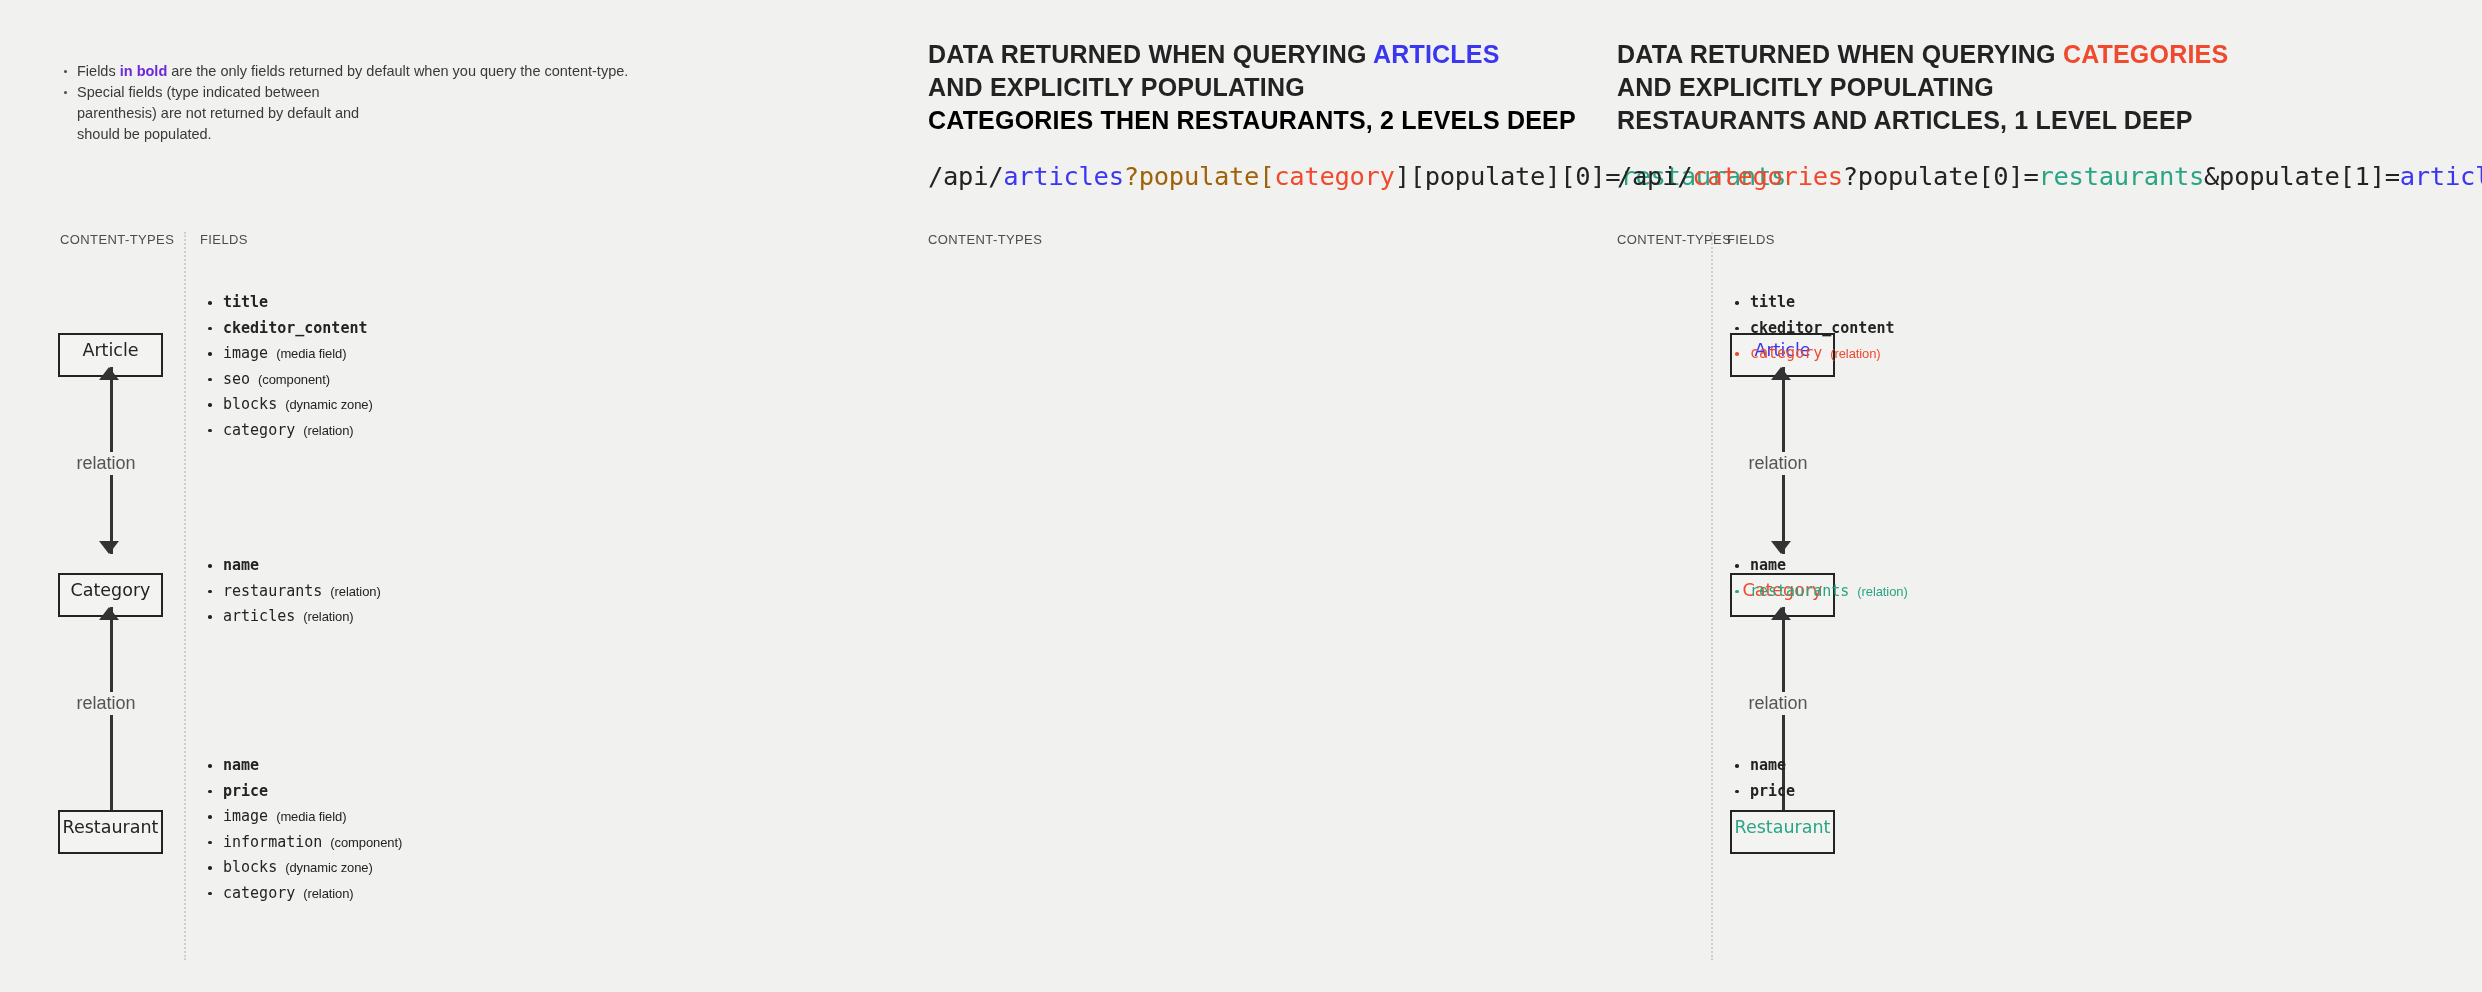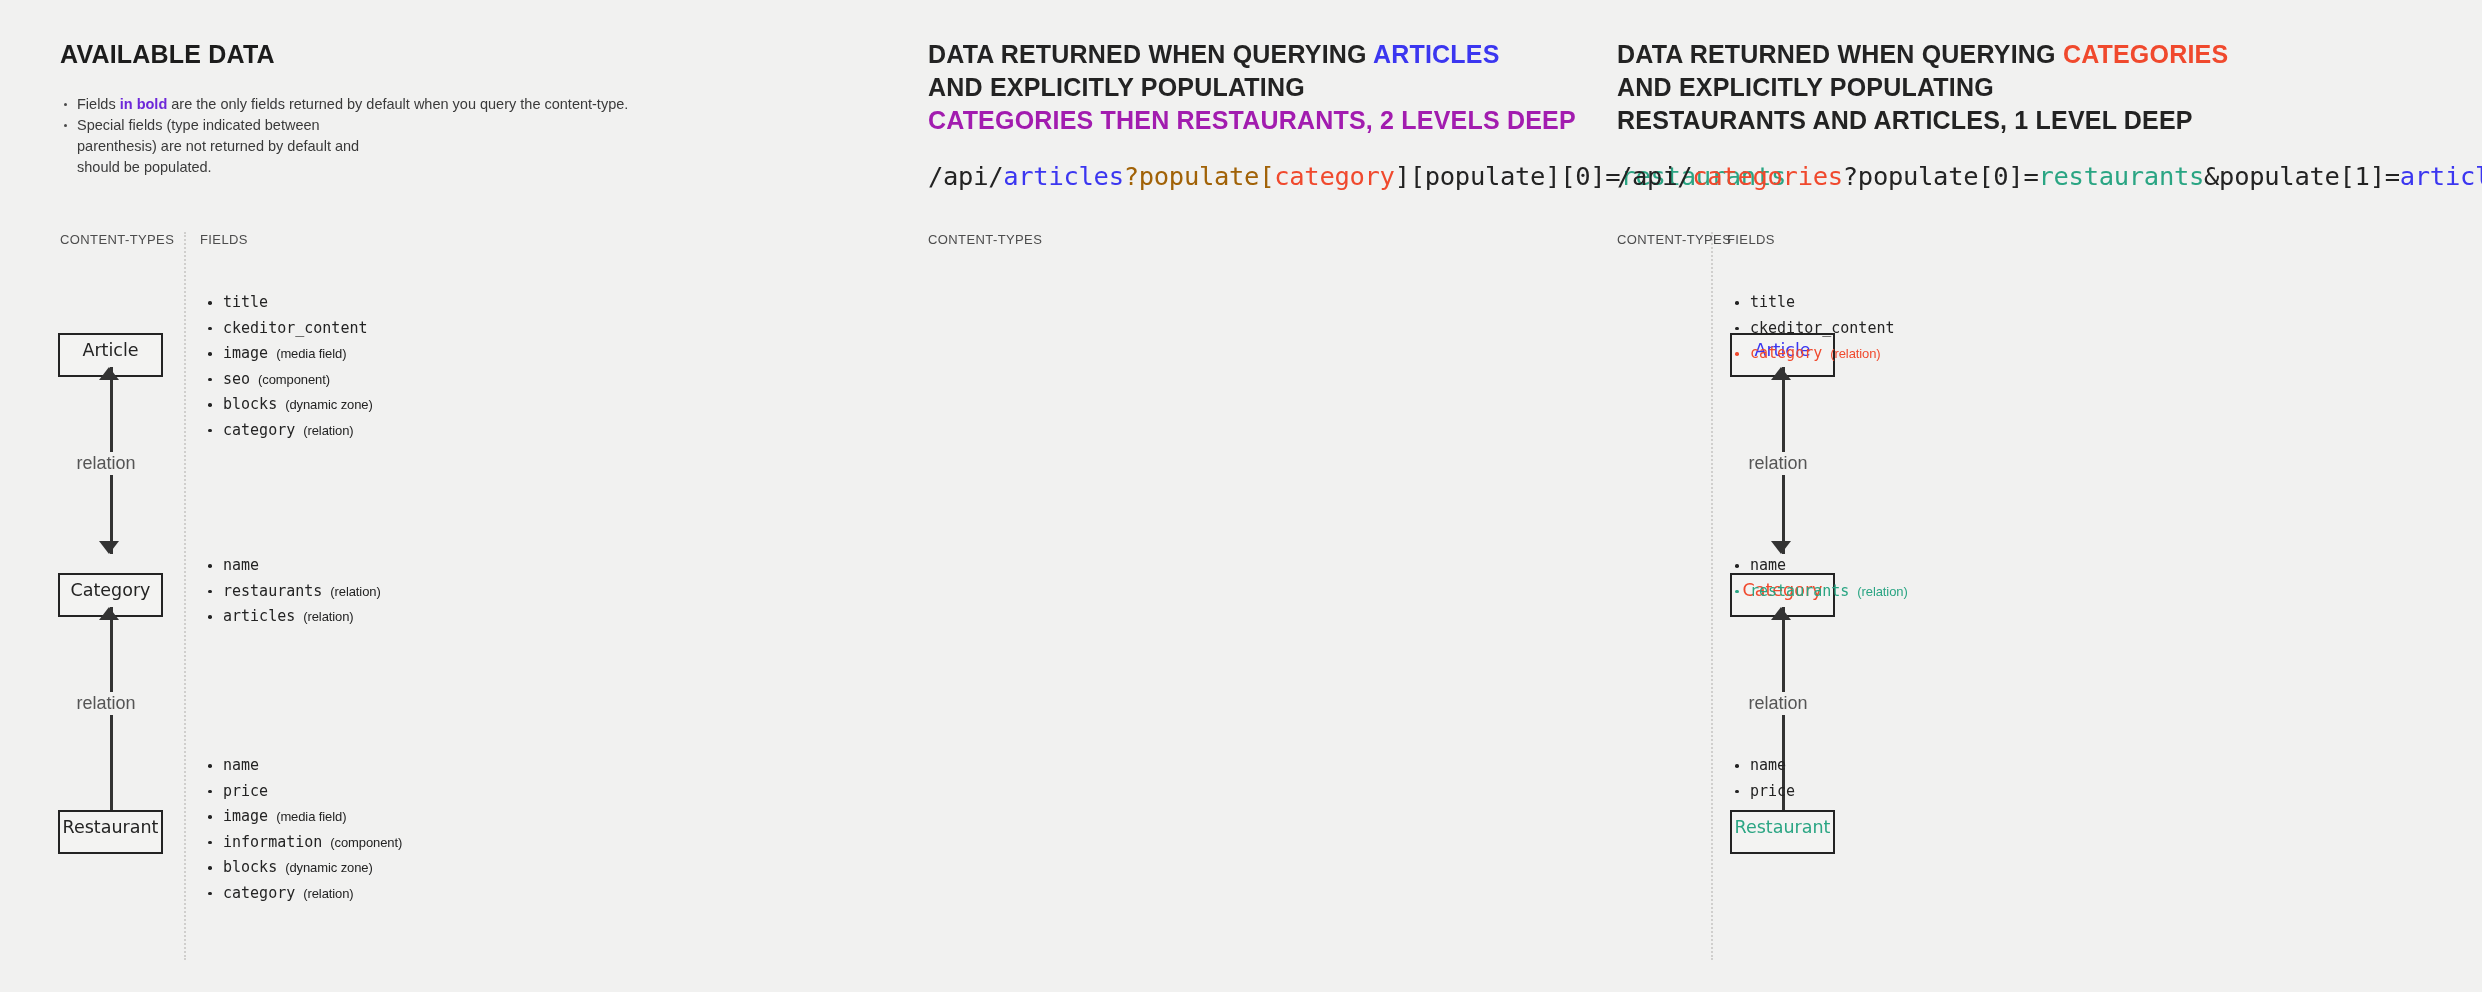--- a/index.html
+++ b/index.html
@@ -86,32 +86,31 @@
   .field{
     position:relative;padding-left:18px;height:25.5px;line-height:25.5px;
     white-space:nowrap;
     font-family:"DejaVu Sans Mono","Liberation Mono",monospace;
     font-size:15px;color:#2c2c2c;
   }
   .field:before{
     content:"";position:absolute;left:3px;top:11px;
     width:3.5px;height:3.5px;border-radius:50%;background:currentColor;
   }
-  .field.bold{font-weight:normal;}
+  .field.bold{font-weight:bold;}
   .field .ann{
     font-family:"Liberation Sans",sans-serif;
     font-size:13px;margin-left:8px;letter-spacing:-.1px;margin-top:12px;
   }
 </style>
 </head>
 <body>
 
 <div class="panel" id="panel-1">
   <div class="hdr">
-    <div class="hdr-title" id="p1-title">AVAILABLE DATA</div>
     <ul class="bullets" id="p1-bullets">
         <li>Fields <b>in bold</b> are the only fields returned by default when you query the content-type.</li>
         <li style="max-width: 300px; white-space: normal;">Special fields (type indicated between parenthesis) are not returned by default and should be populated.</li>
       </ul>
   </div>
   <div class="sublabel" style="left:60px;">CONTENT-TYPES</div>
   <div class="vdot" style="left:184px;"></div>
   <div class="sublabel" style="left:200px;">FIELDS</div>
 
   <div class="ct-box" style="left: 58px; top: 333px; width: 105px; color: rgb(35, 35, 35);">Article</div>
@@ -151,21 +150,21 @@
       <div class="field" style="color: rgb(35, 35, 35);"><span>blocks</span><span class="ann">(dynamic zone)</span></div>
       <div class="field" style="color: rgb(35, 35, 35);"><span>category</span><span class="ann">(relation)</span></div>
     </div>
 </div>
 
 <div class="panel" id="panel-2">
   <div class="hdr" style="left:72px;">
     <div class="hdr-title" id="p2-title">
         <div><span class="hl" style="color: rgb(35, 35, 35);">DATA RETURNED WHEN QUERYING </span><span class="hl" style="color: rgb(59, 54, 240);">ARTICLES</span></div>
         <div><span class="hl" style="color: rgb(35, 35, 35);">AND EXPLICITLY POPULATING</span></div>
-        <div><span class="hl" style="color: #a21caf;">CATEGORIES THEN RESTAURANTS, 2 LEVELS DEEP</span></div>
+        <div><span class="hl" style="color: #000000;">CATEGORIES THEN RESTAURANTS, 2 LEVELS DEEP</span></div>
       </div>
     <div class="url" id="p2-url"><span style="color: rgb(35, 35, 35);">/api/</span><span style="color: rgb(59, 54, 240);">articles</span><span style="color: #a16207;">?populate[</span><span style="color: rgb(240, 73, 45);">category</span><span style="color: rgb(35, 35, 35);">][populate][0]=</span><span style="color: rgb(42, 165, 131);">restaurants</span></div>
   </div>
   <div class="sublabel" style="left:72px;">CONTENT-TYPES</div>
   <div class="vdot" style="left:855px;"></div>
   <div class="sublabel" style="left:871px;">FIELDS</div>
 
   <div class="ct-box" style="left: 874px; top: 333px; width: 105px; color: rgb(59, 54, 240);">Article</div>
   <div class="arrow-wrap" style="left:907px;top:367px;height:187px;">
     <div class="stem"></div>

